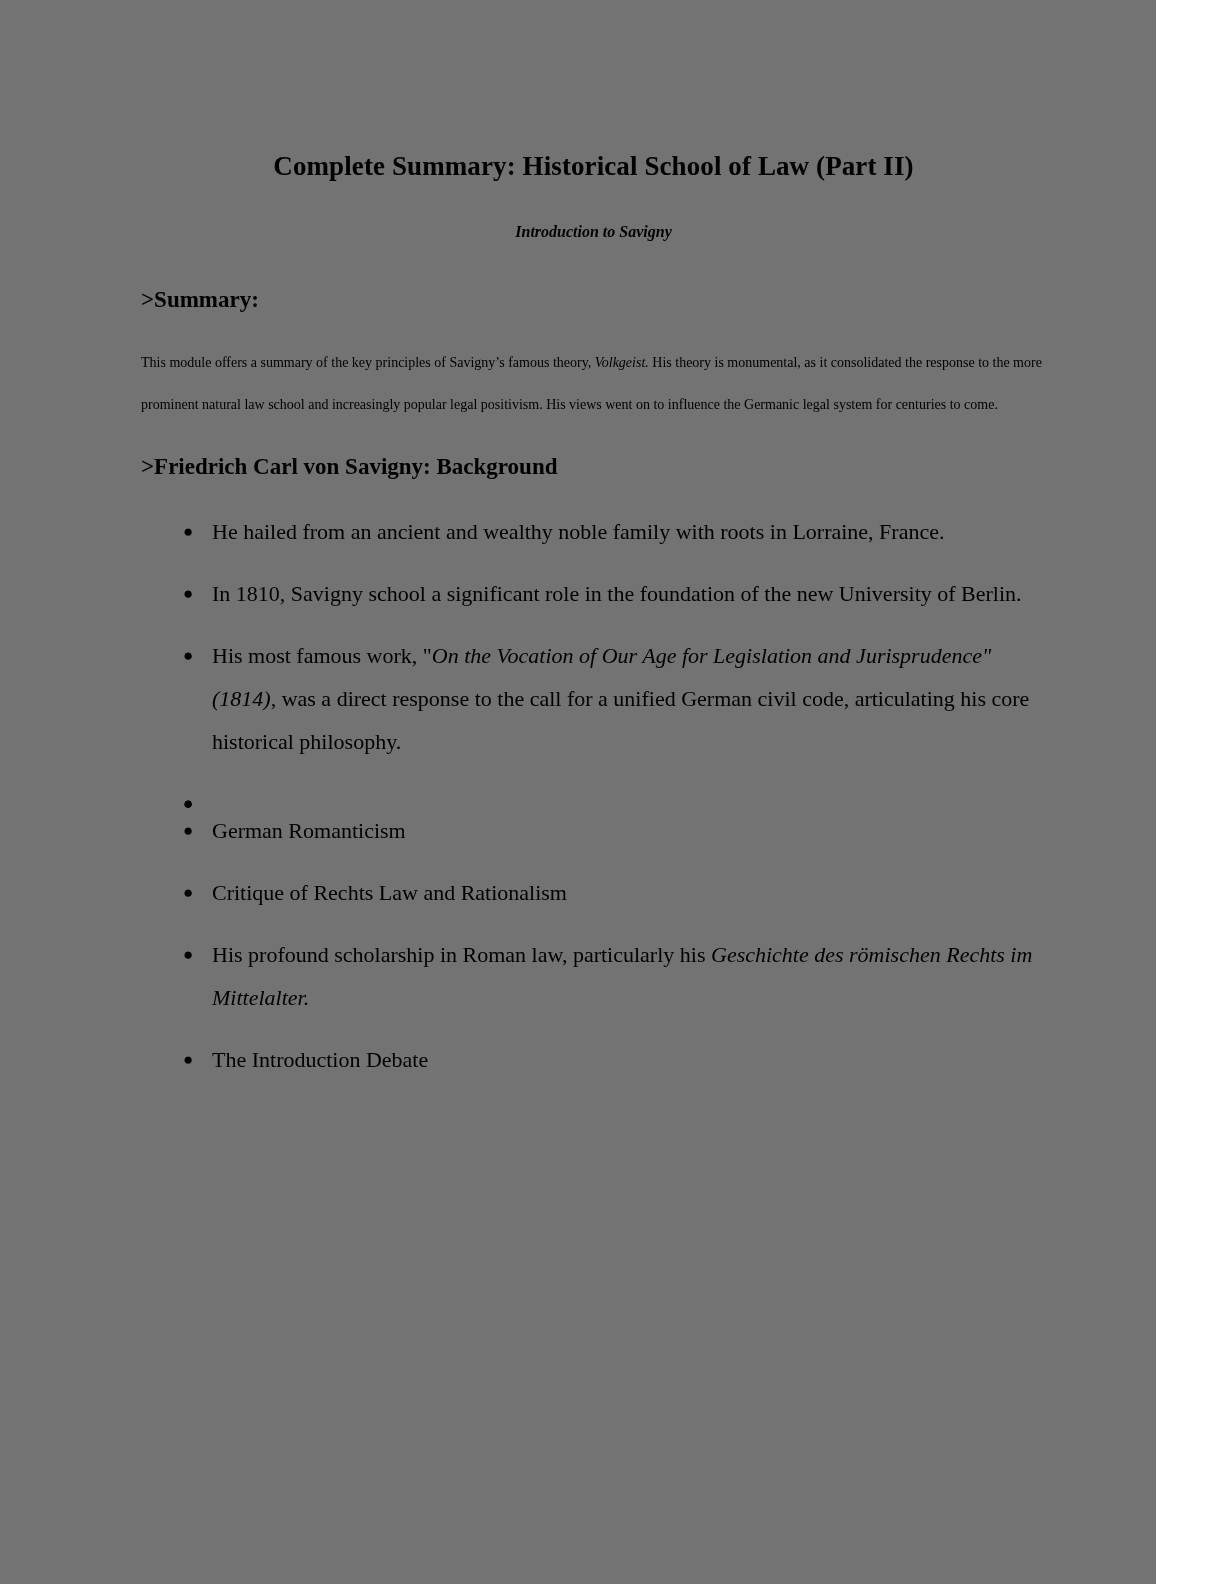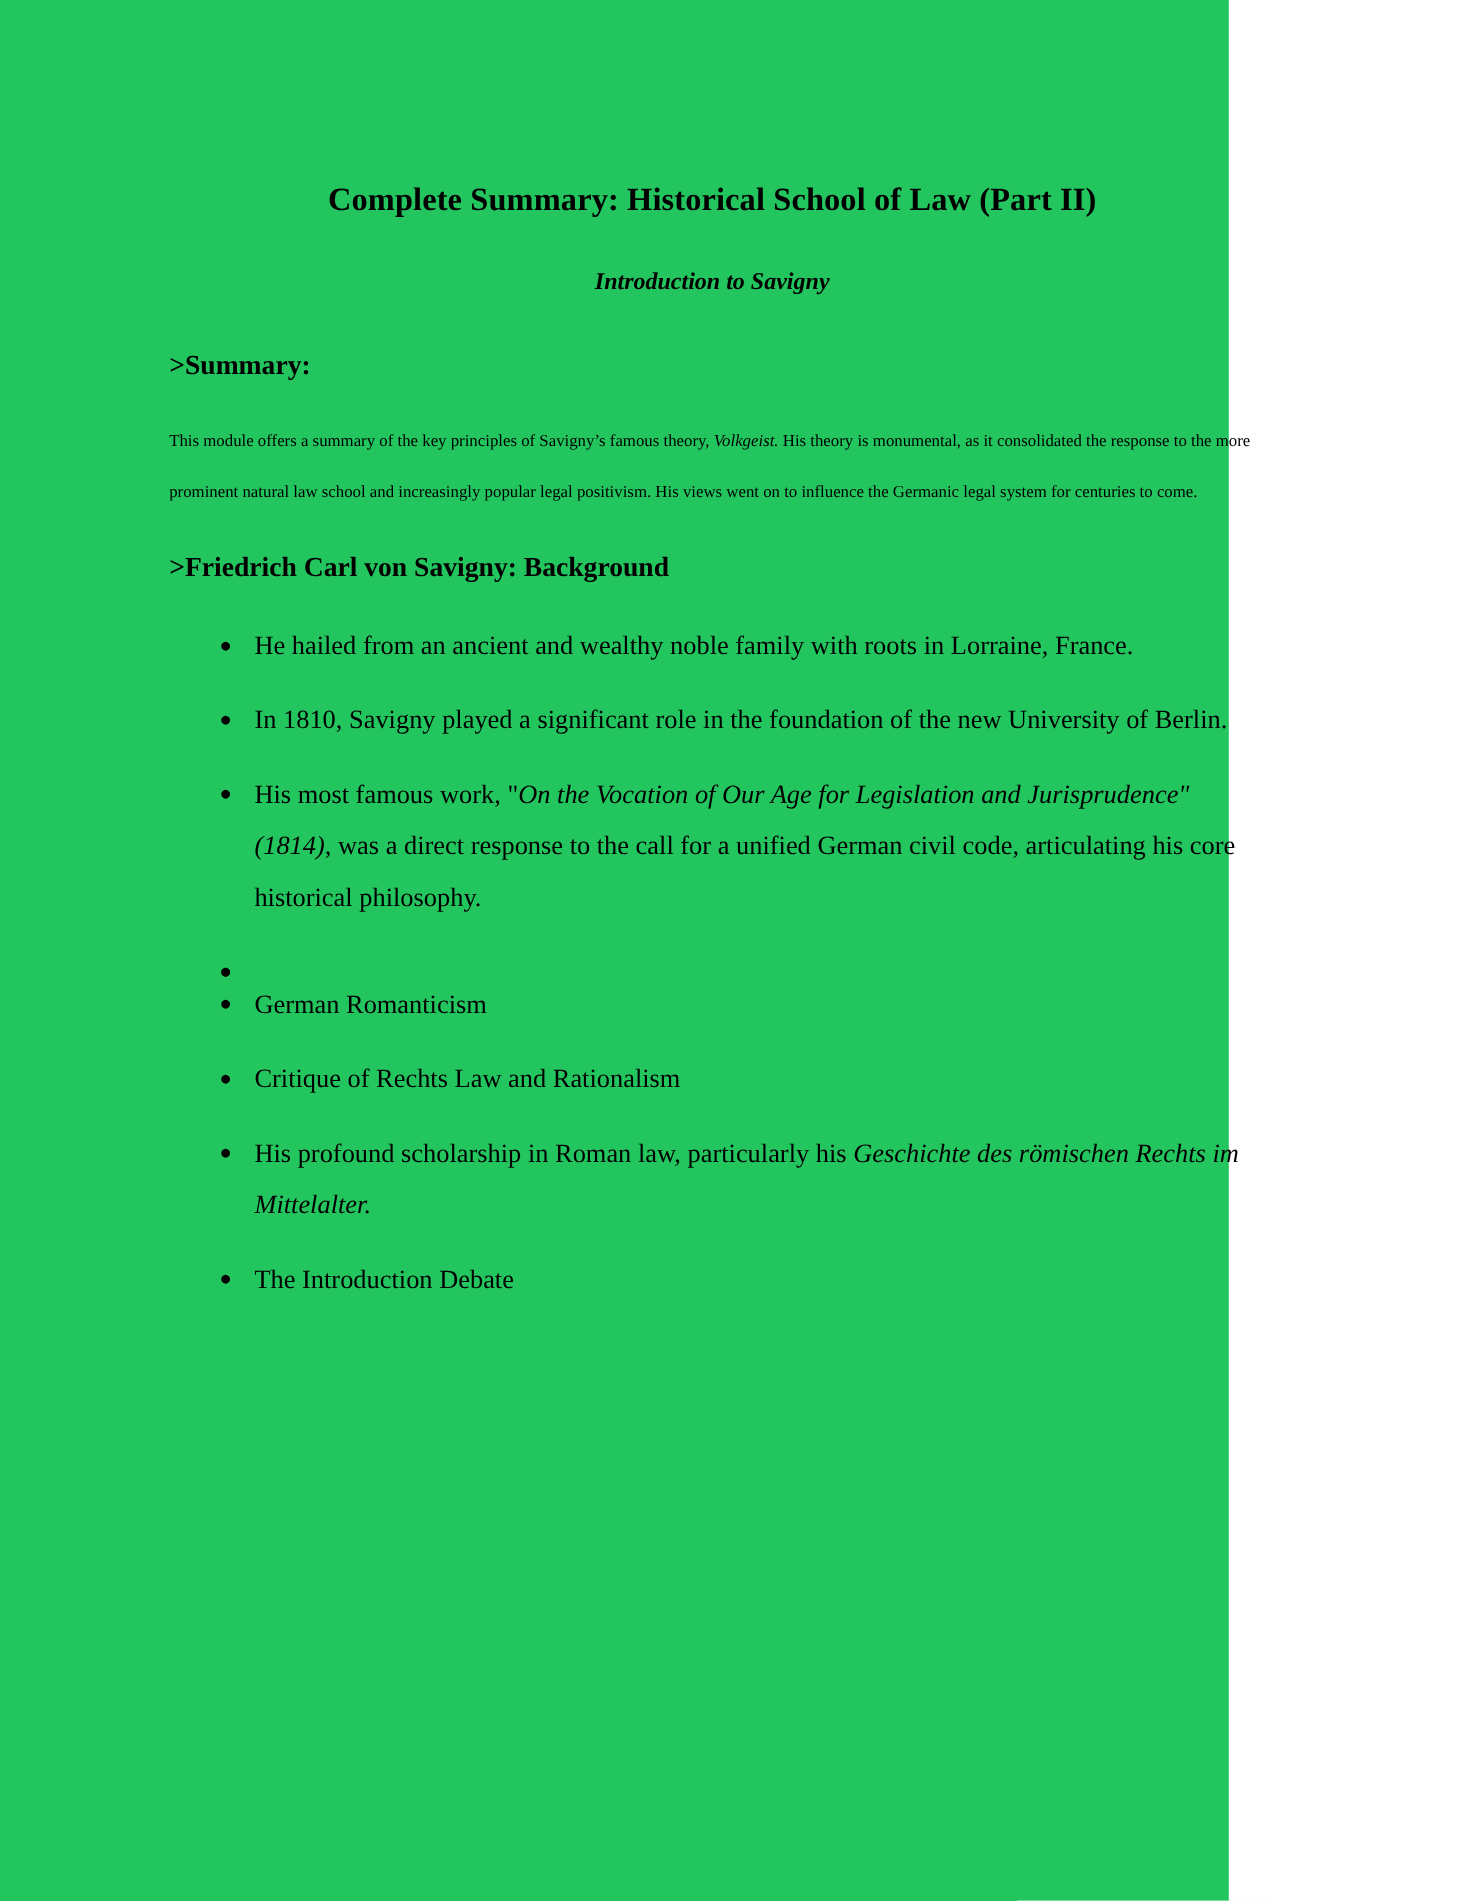--- a/index.html
+++ b/index.html
@@ -9,39 +9,39 @@
   }
   body {
     width: 1224px;
     height: 1584px;
     font-family: "Liberation Serif", "DejaVu Serif", serif;
     color: #000000;
     -webkit-font-smoothing: antialiased;
   }
   .page {
     position: relative;
-    width: 1024px;
+    width: 1156px;
     height: 1584px;
-    background: #22c55e;
+    background: #737373;
     box-sizing: border-box;
     padding: 150px 140px 0 141px;
   }
   .content {
     width: 905px;
   }
   .doc-title {
     font-size: 27px;
     font-weight: bold;
     text-align: center;
     line-height: 1.25;
     margin: 0 0 38px 0;
     letter-spacing: 0.1px;
   }
   .doc-subtitle {
-    font-size: 20px;
+    font-size: 16px;
     font-weight: bold;
     font-style: italic;
     text-align: center;
     line-height: 1.3;
     margin: 0 0 42px 0;
   }
   .section-heading {
     font-size: 23px;
     font-weight: bold;
     line-height: 1.3;
@@ -95,21 +95,21 @@
 
     <h3 class="section-heading">&gt;Friedrich Carl von Savigny: Background</h3>
 
     <ul class="bullets">
       <li>
         <span class="marker">●</span>
         <span>He hailed from an ancient and wealthy noble family with roots in Lorraine, France.</span><span class="it"></span><span></span>
       </li>
       <li>
         <span class="marker">●</span>
-        <span>In 1810, Savigny played a significant role in the foundation of the new University of Berlin.</span><span class="it"></span><span></span>
+        <span>In 1810, Savigny school a significant role in the foundation of the new University of Berlin.</span><span class="it"></span><span></span>
       </li>
       <li>
         <span class="marker">●</span>
         <span>His most famous work, "</span><span class="it">On the Vocation of Our Age for Legislation and Jurisprudence" (1814)</span><span>, was a direct response to the call for a unified German civil code, articulating his core historical philosophy.</span>
       </li>
       <li>
         <span class="marker">●</span>
         <span class="it"></span><span></span>
       </li>
       <li>

